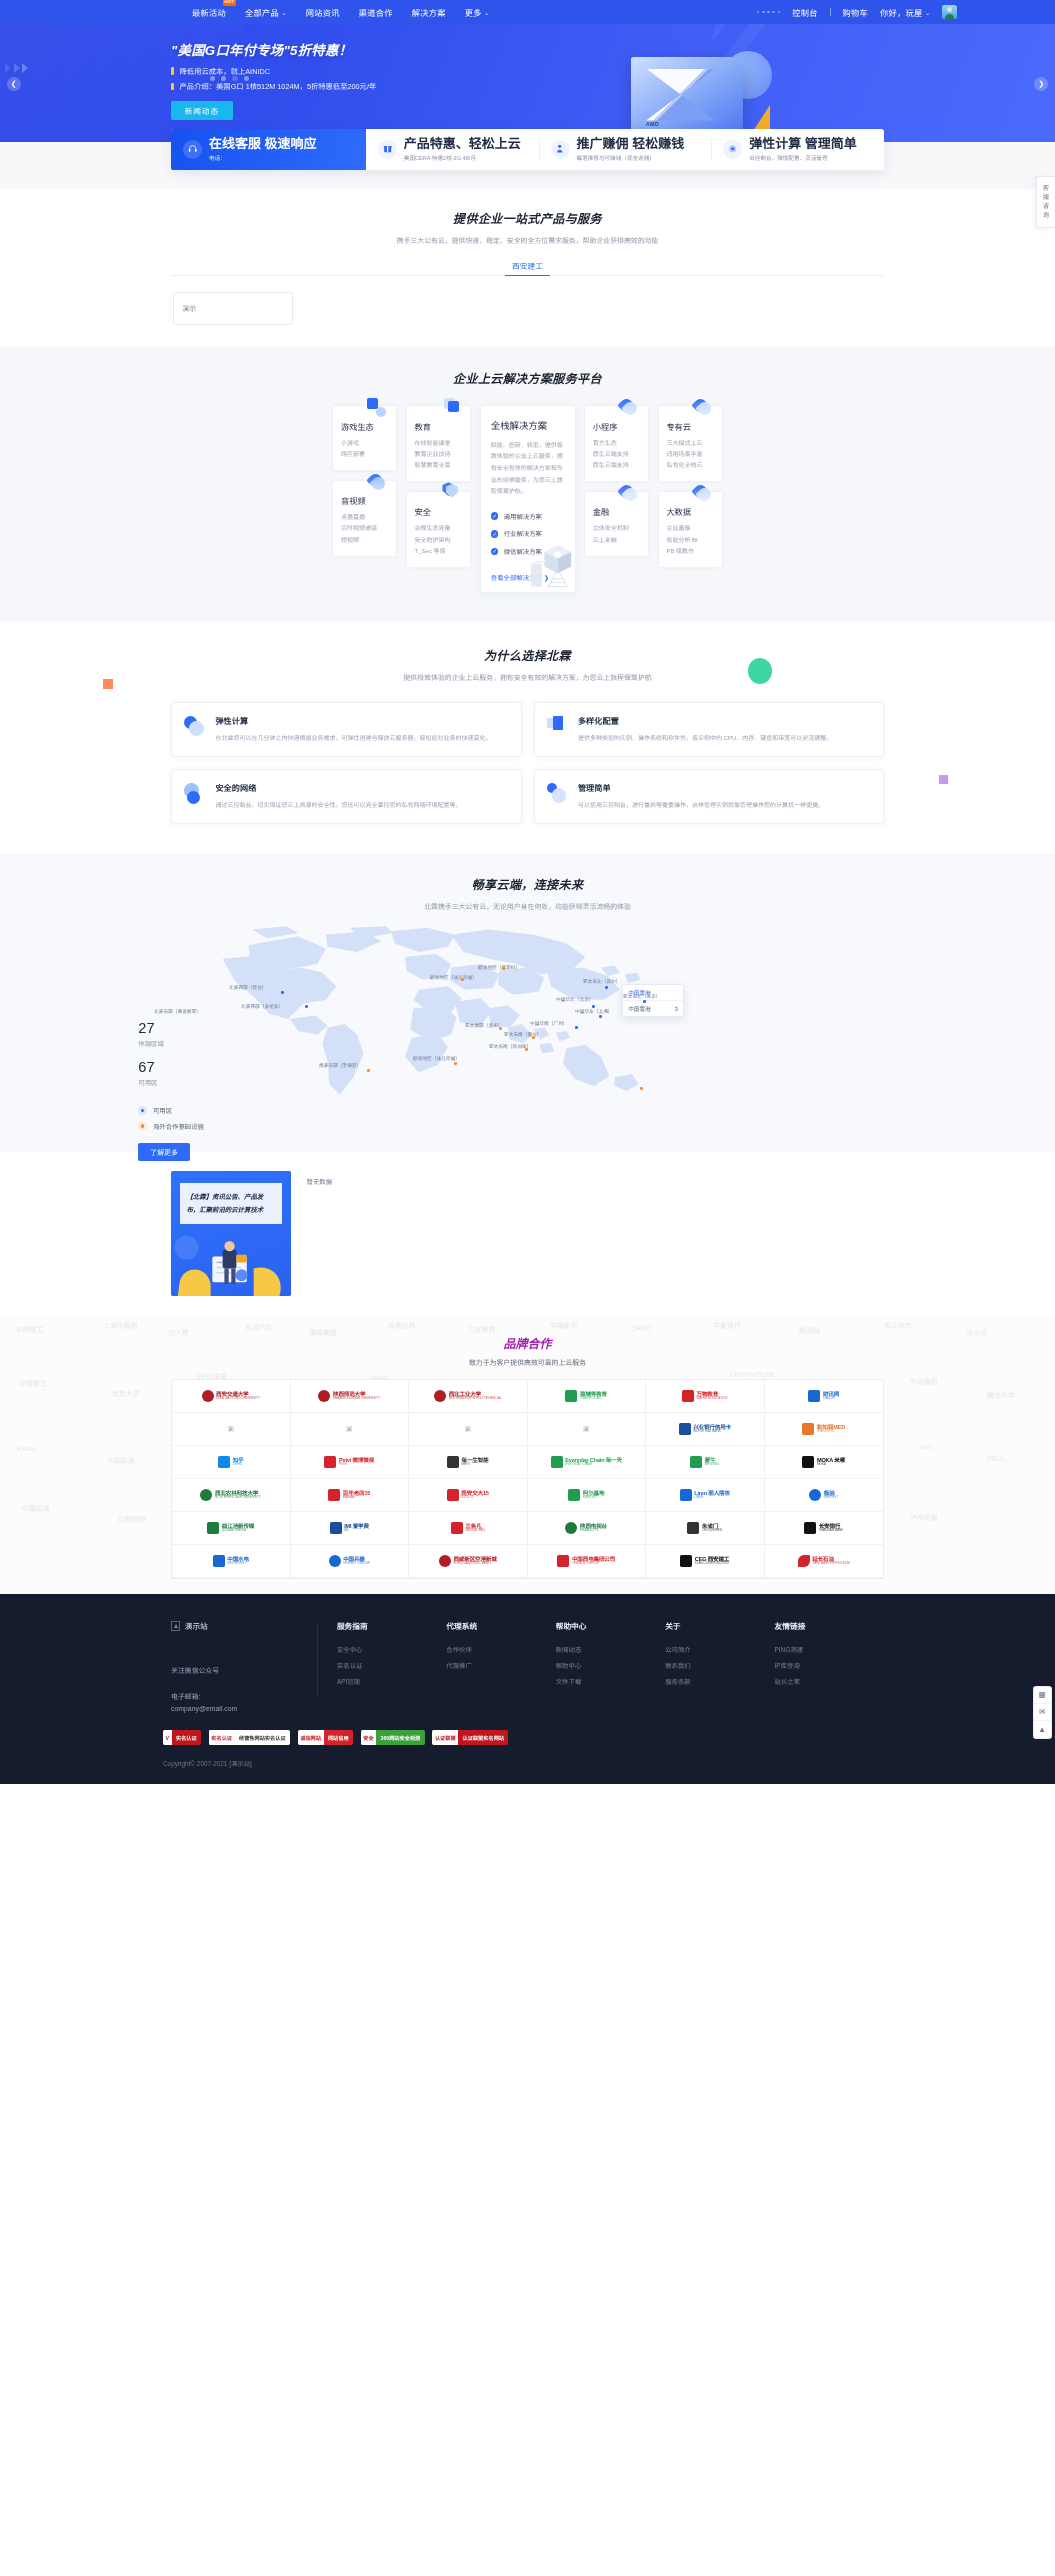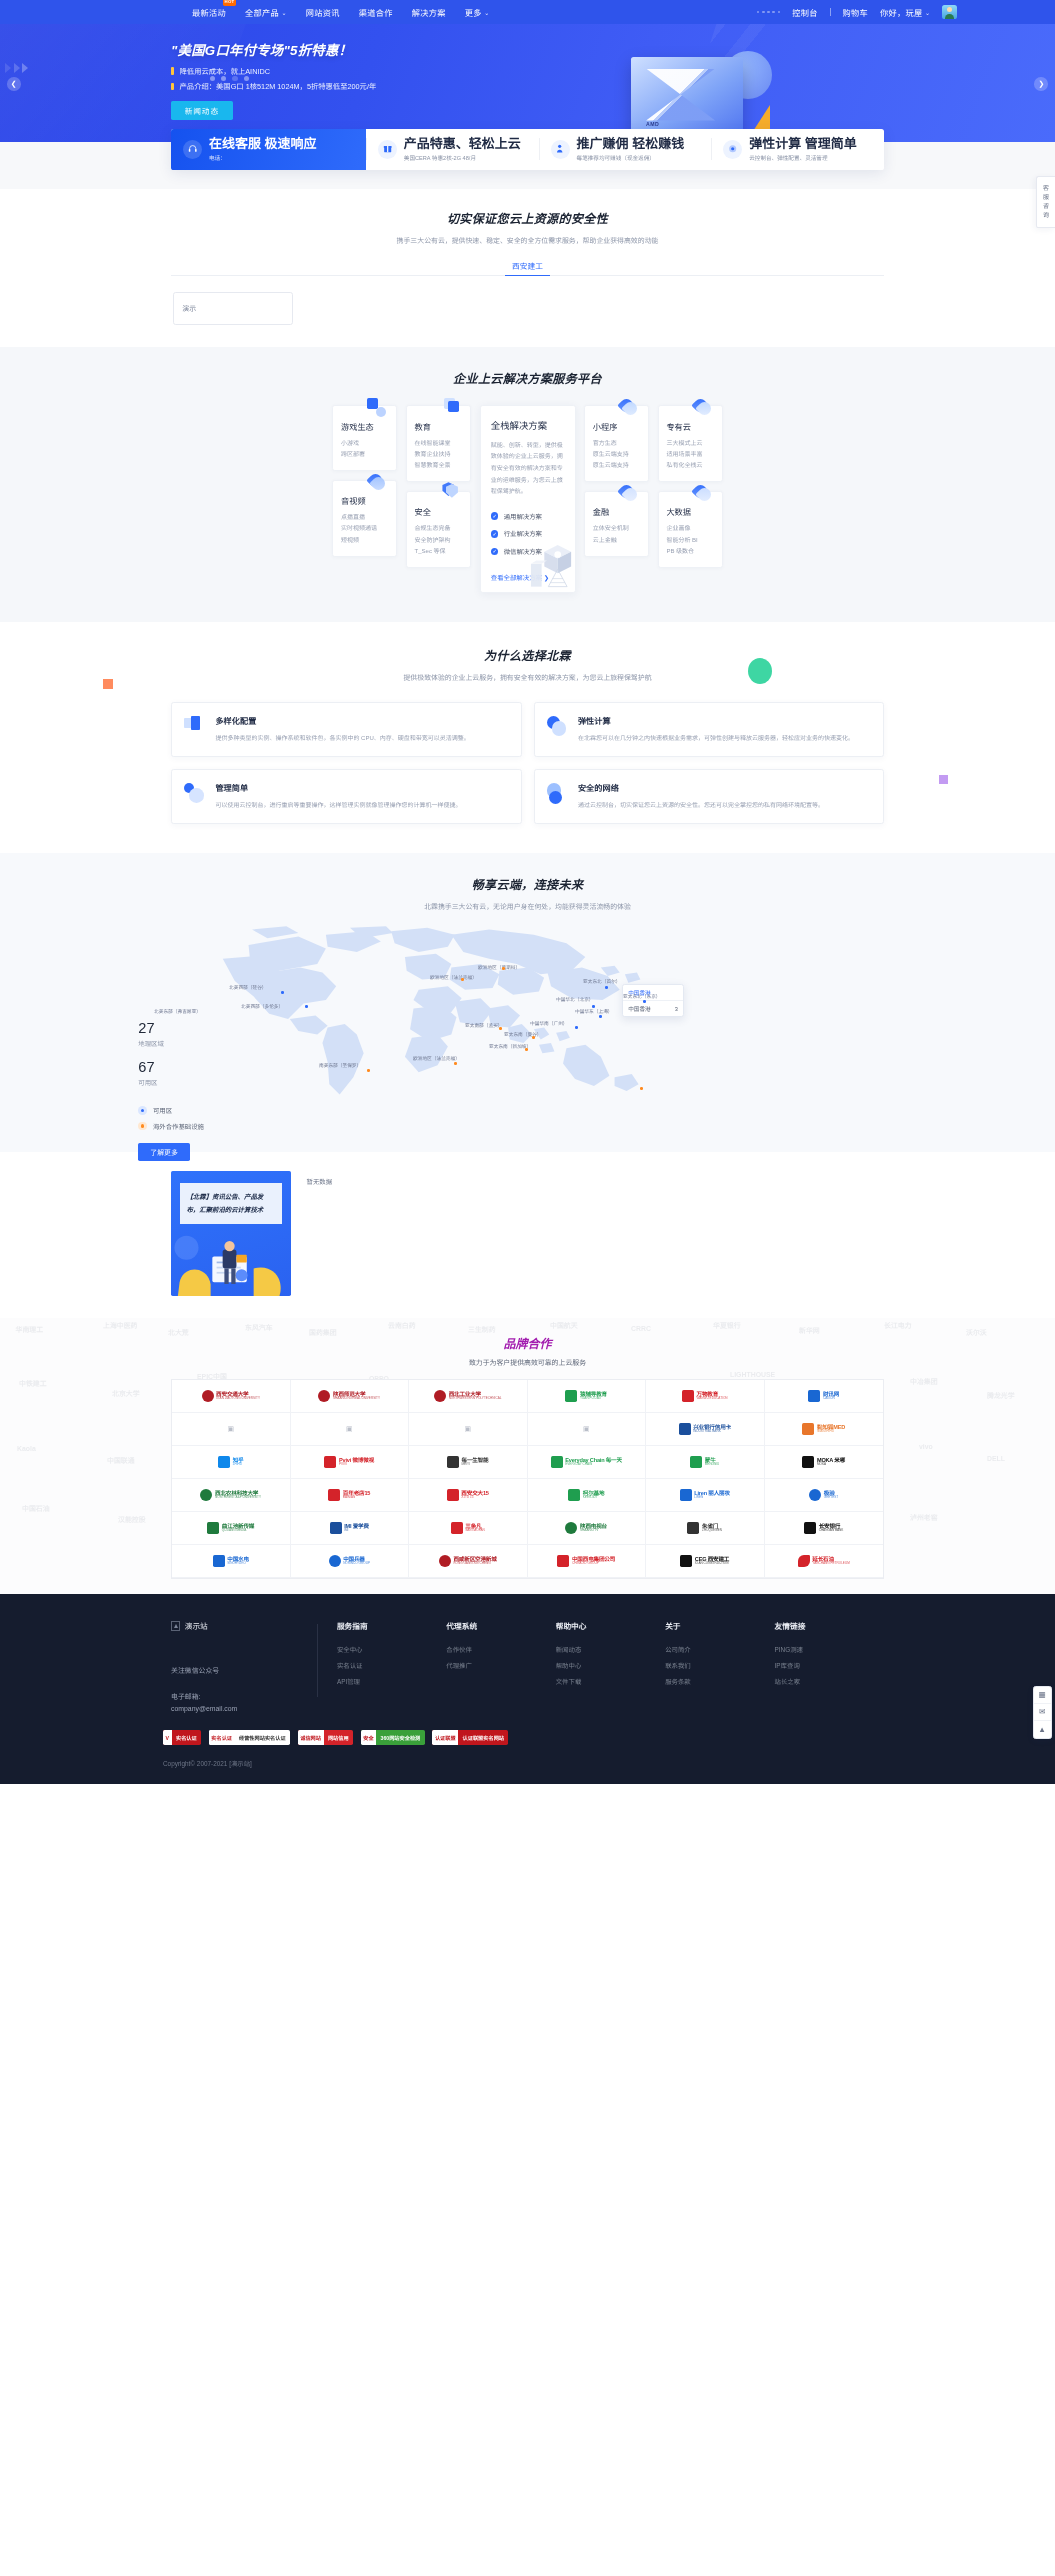--- a/index.html
+++ b/index.html
@@ -519,21 +519,21 @@
         <div>
           <div class="fb-title">弹性计算 管理简单</div>
           <div class="fb-sub">云控制台、弹性配置、灵活管理</div>
         </div>
       </div>
     </div>
   </div>
 
   <div class="prod-section">
     <div class="container">
-      <div class="sec-title">切实保证您云上资源的安全性</div>
+      <div class="sec-title">提供企业一站式产品与服务</div>
       <div class="sec-sub">携手三大公有云，提供快速、稳定、安全的全方位需求服务，帮助企业获得高效的动能</div>
       <div class="tabs">
         <div class="tab active">西安建工</div>
       </div>
       <div class="tab-rule"></div>
       <div class="prod-grid">
         <div class="prod-card">演示</div>
       </div>
     </div>
   </div>
@@ -686,56 +686,56 @@
   <div class="why-section">
     <div class="why-blob-green"></div>
     <div class="why-blob-sq1"></div>
     <div class="why-blob-sq2"></div>
     <div class="container">
       <div class="sec-title">为什么选择北霖</div>
       <div class="sec-sub">提供极致体验的企业上云服务，拥有安全有效的解决方案，为您云上旅程保驾护航</div>
       <div class="why-grid">
         <div class="why-card">
           <div class="why-ico">
+              <span class="wi-a"></span>
+              <span class="wi-b"></span>
+            </div>
+          <div>
+            <h4>弹性计算</h4>
+            <p>在北霖您可以在几分钟之内快速根据业务需求，可弹性创建与释放云服务器，轻松应对业务的快速变化。</p>
+          </div>
+        </div>
+        <div class="why-card">
+          <div class="why-ico">
               <span class="wi-sq"></span>
               <span class="wi-sq2"></span>
             </div>
           <div>
             <h4>多样化配置</h4>
             <p>提供多种类型的实例、操作系统和软件包，各实例中的 CPU、内存、硬盘和带宽可以灵活调整。</p>
           </div>
         </div>
         <div class="why-card">
           <div class="why-ico">
-              <span class="wi-a"></span>
-              <span class="wi-b"></span>
+              <span class="wi-b" style="left:0;top:0;background:#9dc0ff"></span>
+              <span class="wi-a" style="left:2.6px;top:7.7px"></span>
             </div>
           <div>
-            <h4>弹性计算</h4>
-            <p>在北霖您可以在几分钟之内快速根据业务需求，可弹性创建与释放云服务器，轻松应对业务的快速变化。</p>
+            <h4>安全的网络</h4>
+            <p>通过云控制台，切实保证您云上资源的安全性。您还可以完全掌控您的私有网络环境配置等。</p>
           </div>
         </div>
         <div class="why-card">
           <div class="why-ico">
               <span class="wi-a" style="width:10.3px;height:10.3px"></span>
               <span class="wi-b" style="background:#d6e4ff"></span>
             </div>
           <div>
             <h4>管理简单</h4>
             <p>可以使用云控制台，进行重启等重要操作，这样管理实例就像管理操作您的计算机一样便捷。</p>
-          </div>
-        </div>
-        <div class="why-card">
-          <div class="why-ico">
-              <span class="wi-b" style="left:0;top:0;background:#9dc0ff"></span>
-              <span class="wi-a" style="left:2.6px;top:7.7px"></span>
-            </div>
-          <div>
-            <h4>安全的网络</h4>
-            <p>通过云控制台，切实保证您云上资源的安全性。您还可以完全掌控您的私有网络环境配置等。</p>
           </div>
         </div>
       </div>
     </div>
   </div>
 
   <div class="map-section">
     <div class="sec-title">畅享云端，连接未来</div>
     <div class="sec-sub">北霖携手三大公有云，无论用户身在何处，均能获得灵活流畅的体验</div>
     <div class="map-area">

